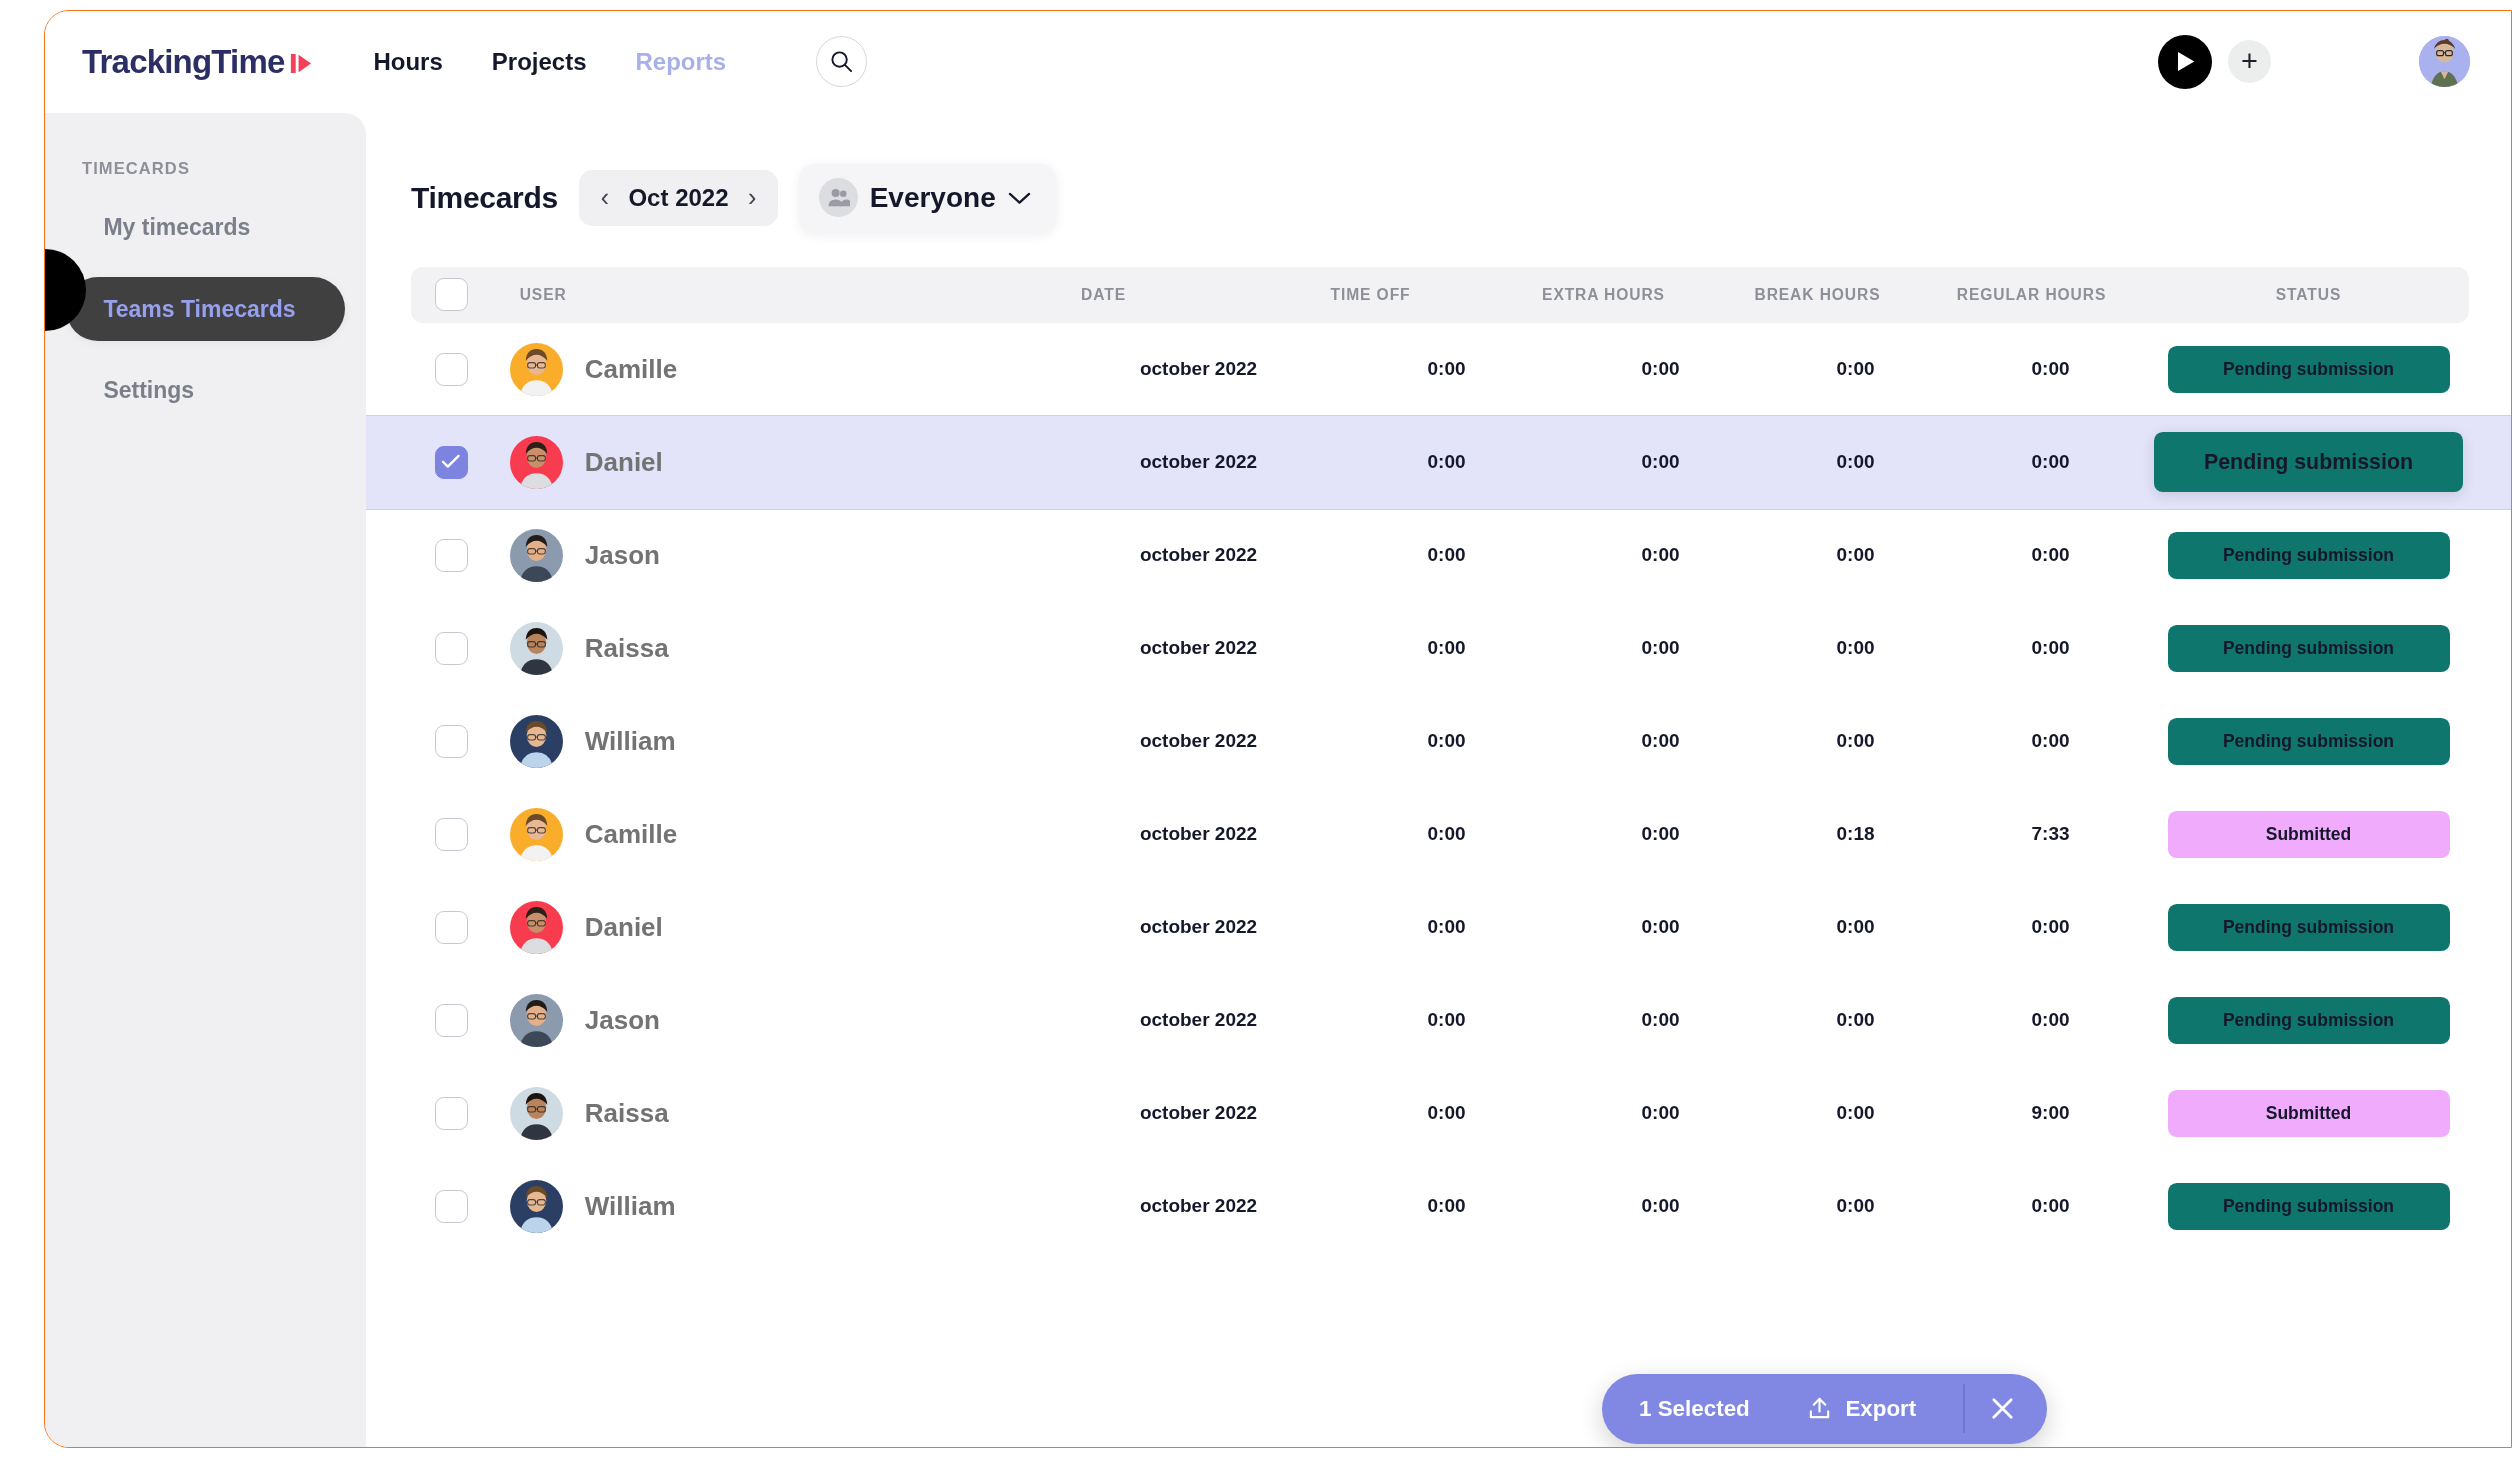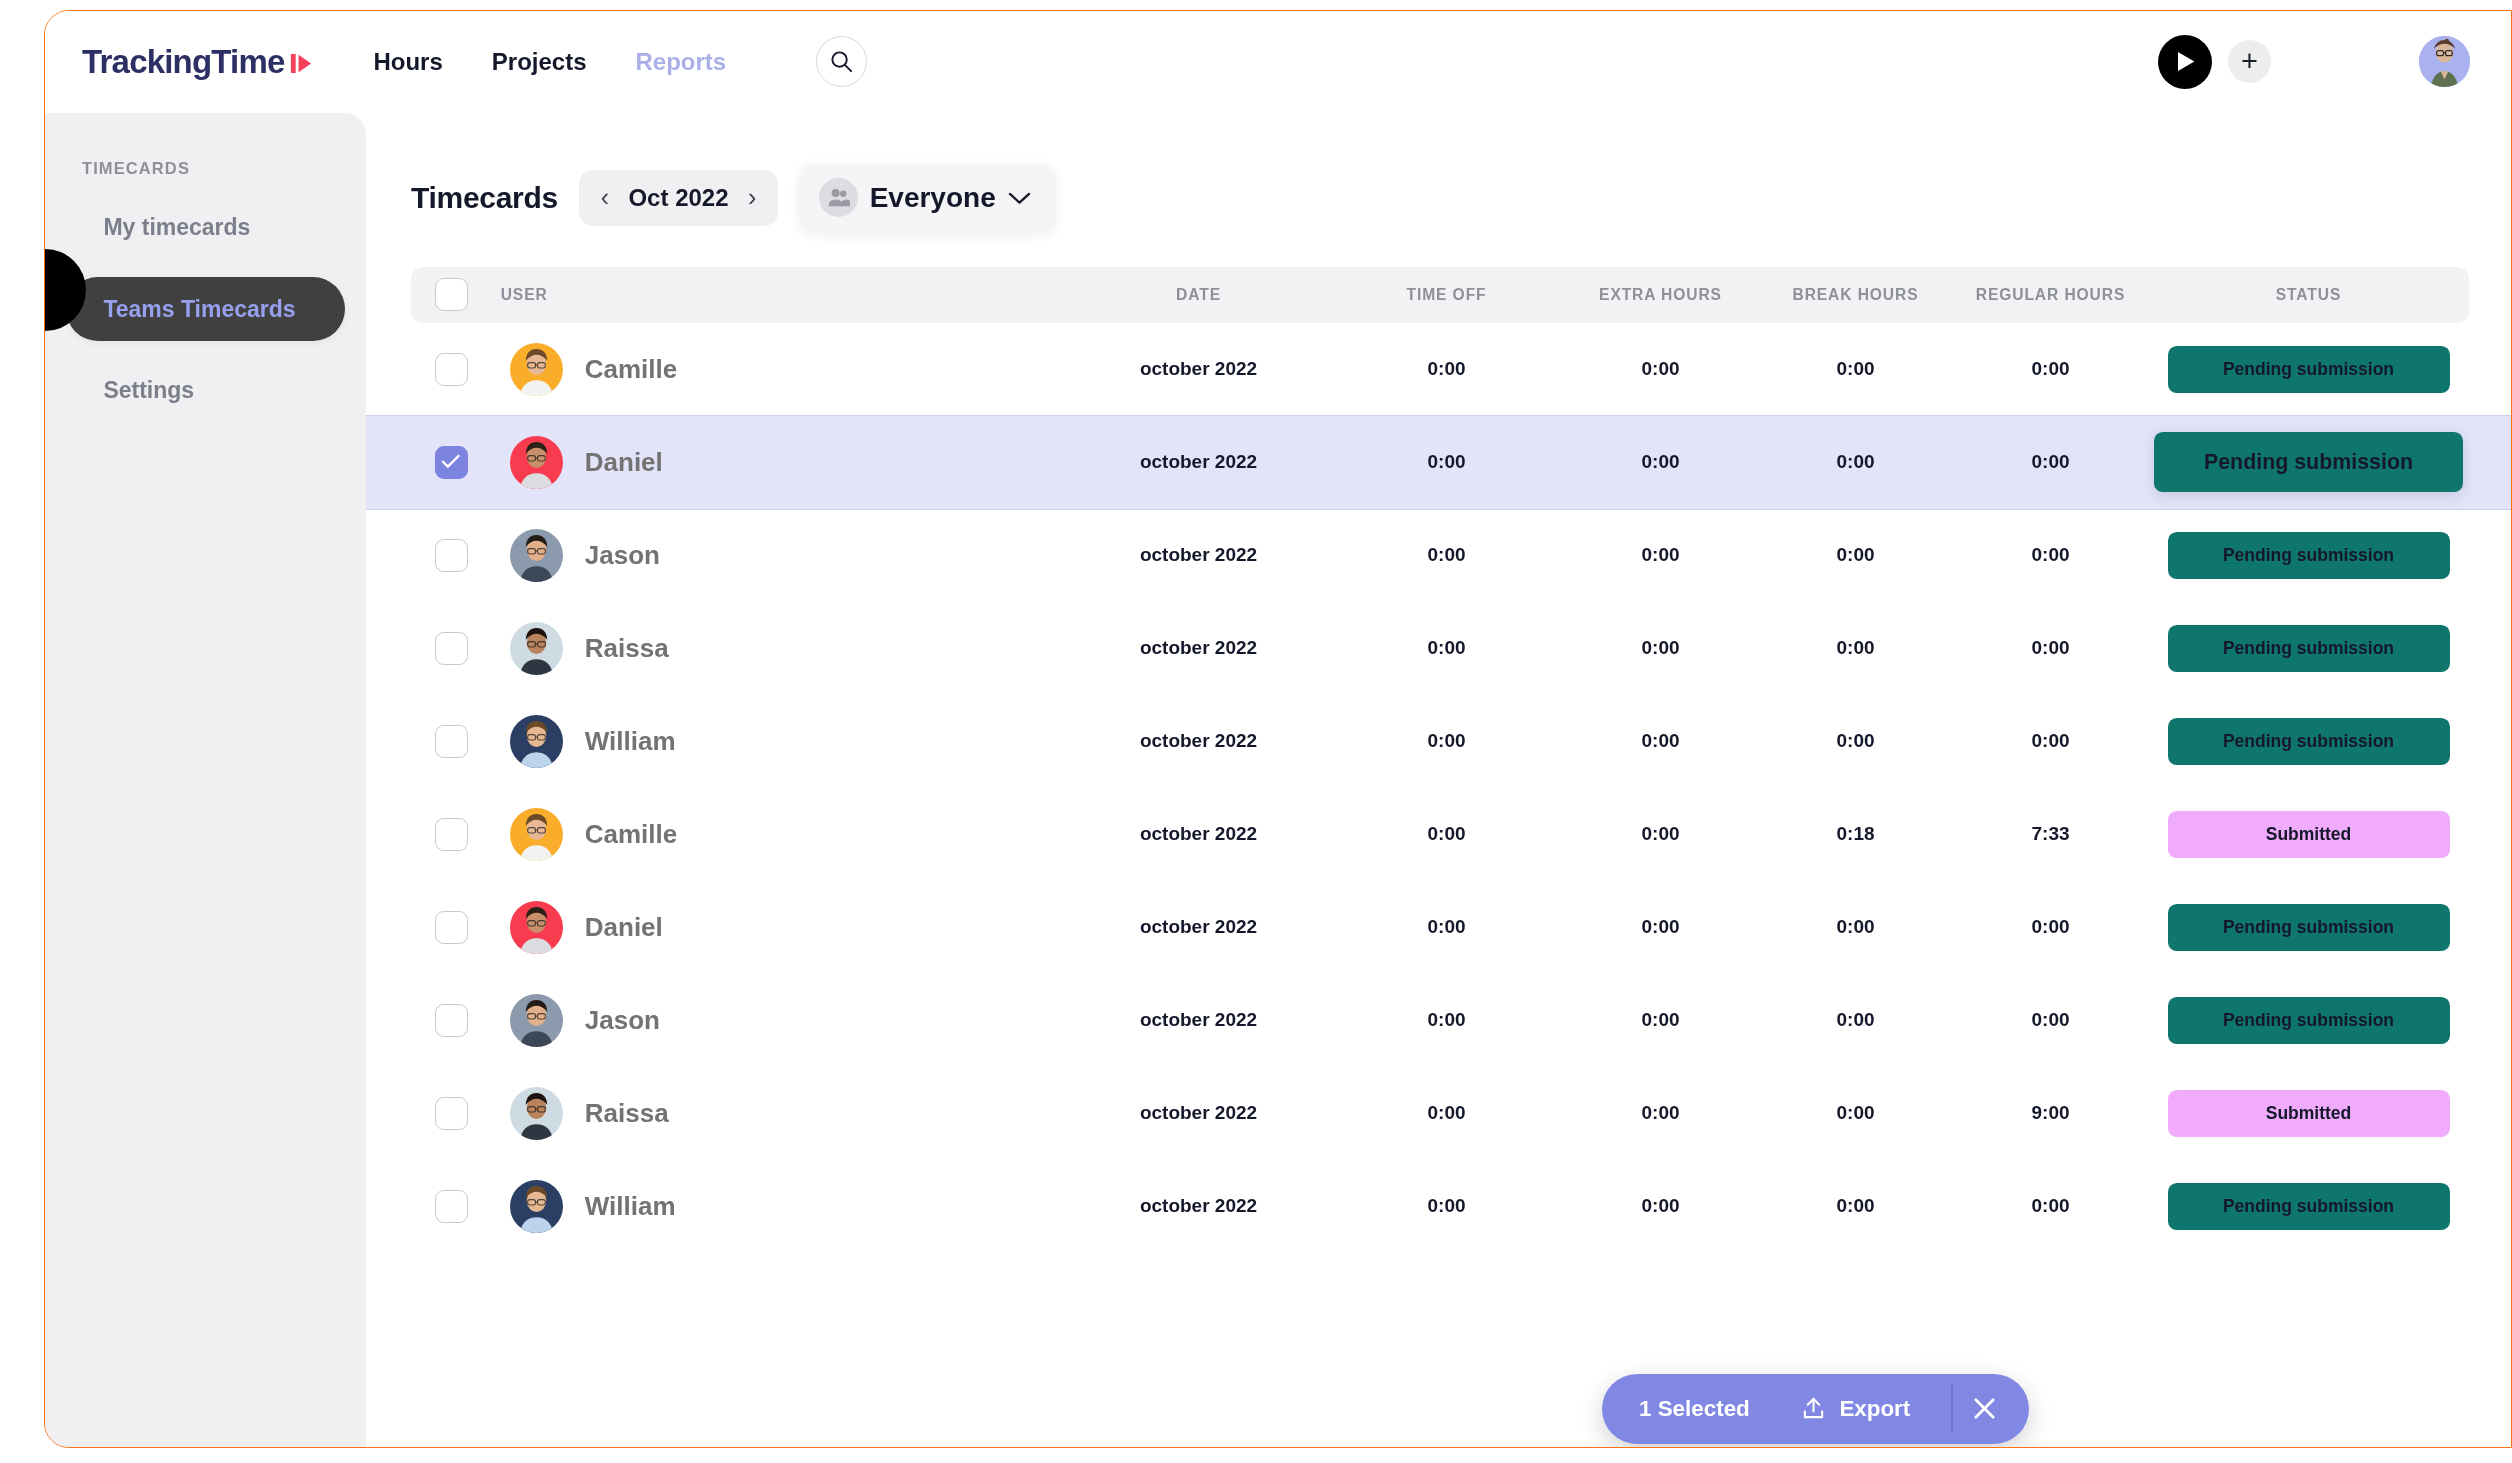--- a/index.html
+++ b/index.html
@@ -147,20 +147,21 @@
 
   
   .table{
     margin:35px 45px 0 45px;
     position:relative;
   }
   .thead{
     display:flex; align-items:center;
     height:56px; background:#f2f2f4;
     border-radius:11.7px;
+    gap:19px;
   }
   .th{
     font-size:15.6px; font-weight:700; letter-spacing:0.9px;
     color:#8d8f99; text-transform:uppercase;
   }
   .col-check{ width:80px; display:flex; align-items:center; justify-content:center; flex:0 0 80px; }
   .col-user{ flex:1 1 auto; padding-left:9.7px; }
   .col-date{ flex:0 0 263px; text-align:center; }
   .col-timeoff{ flex:0 0 233px; text-align:center; }
   .col-extra{ flex:0 0 195px; text-align:center; }
@@ -214,21 +215,21 @@
   }
 
   
   .action-bar{
     position:absolute;
     left:1236px; top:1261px;
     height:70px;
     background:#8188e3;
     border-radius:35px;
     display:flex; align-items:center;
-    padding:0 13.6px 0 37px; gap:0;
+    padding:0 13.6px 0 37px; gap:6px;
     box-shadow:0 7.8px 25px rgba(0,0,0,0.18);
     z-index:30;
   }
   .ab-count{ font-size:22.4px; font-weight:700; color:#fff; white-space:nowrap; }
   .ab-export{
     display:flex; align-items:center; gap:13.6px;
     margin-left:51px; cursor:pointer;
     font-size:22.4px; font-weight:700; color:#fff;
   }
   .ab-sep{

